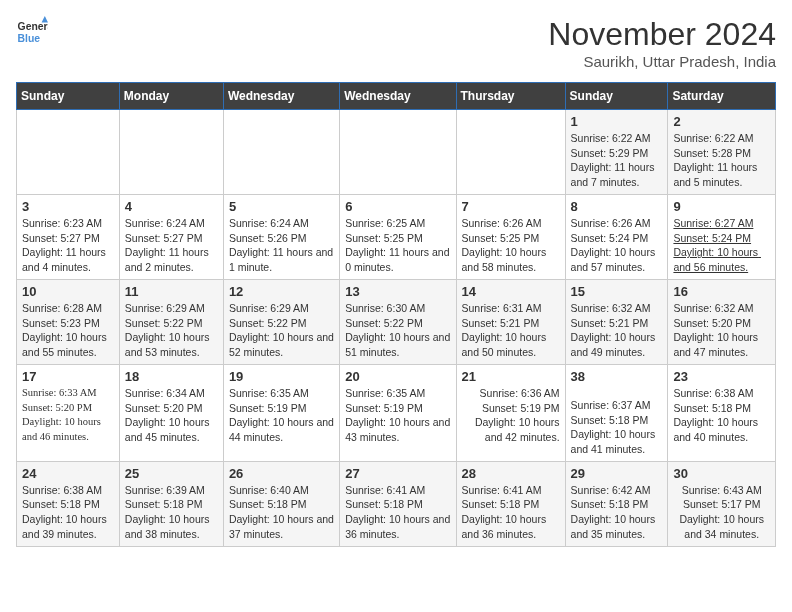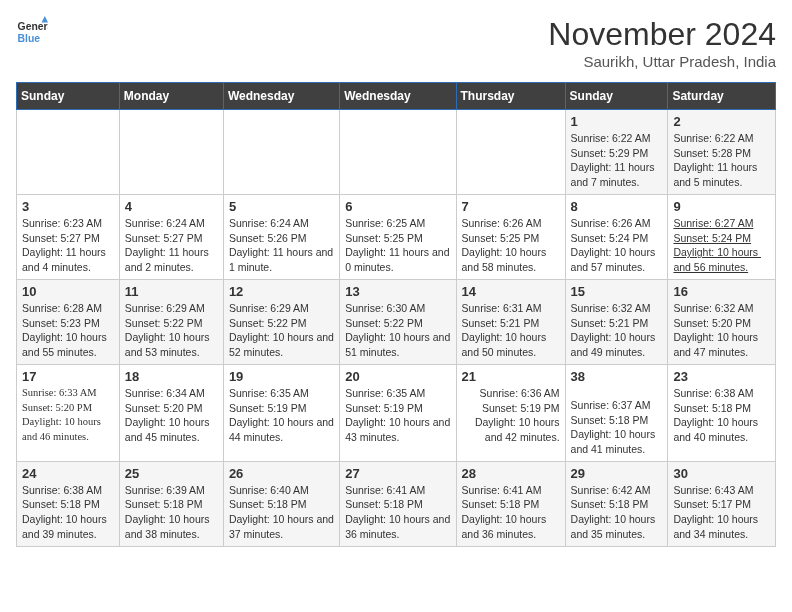--- a/index.html
+++ b/index.html
@@ -290,19 +290,19 @@
 Daylight: 10 hours and 36 minutes.</div>
         </td>
         <td>
           <span class="day-num">29</span>
           <div class="day-info" style="white-space: pre-wrap;">Sunrise: 6:42 AM
 Sunset: 5:18 PM
 Daylight: 10 hours and 35 minutes.</div>
         </td>
         <td>
           <span class="day-num">30</span>
-          <div class="day-info" style="white-space: pre-wrap;">Sunrise: 6:43 AM
+          <div class="day-info" style="white-space: pre-wrap; text-align: center;">Sunrise: 6:43 AM
 Sunset: 5:17 PM
 Daylight: 10 hours and 34 minutes.</div>
         </td>
       </tr>
     </tbody>
 </table>
 
 </body></html>

